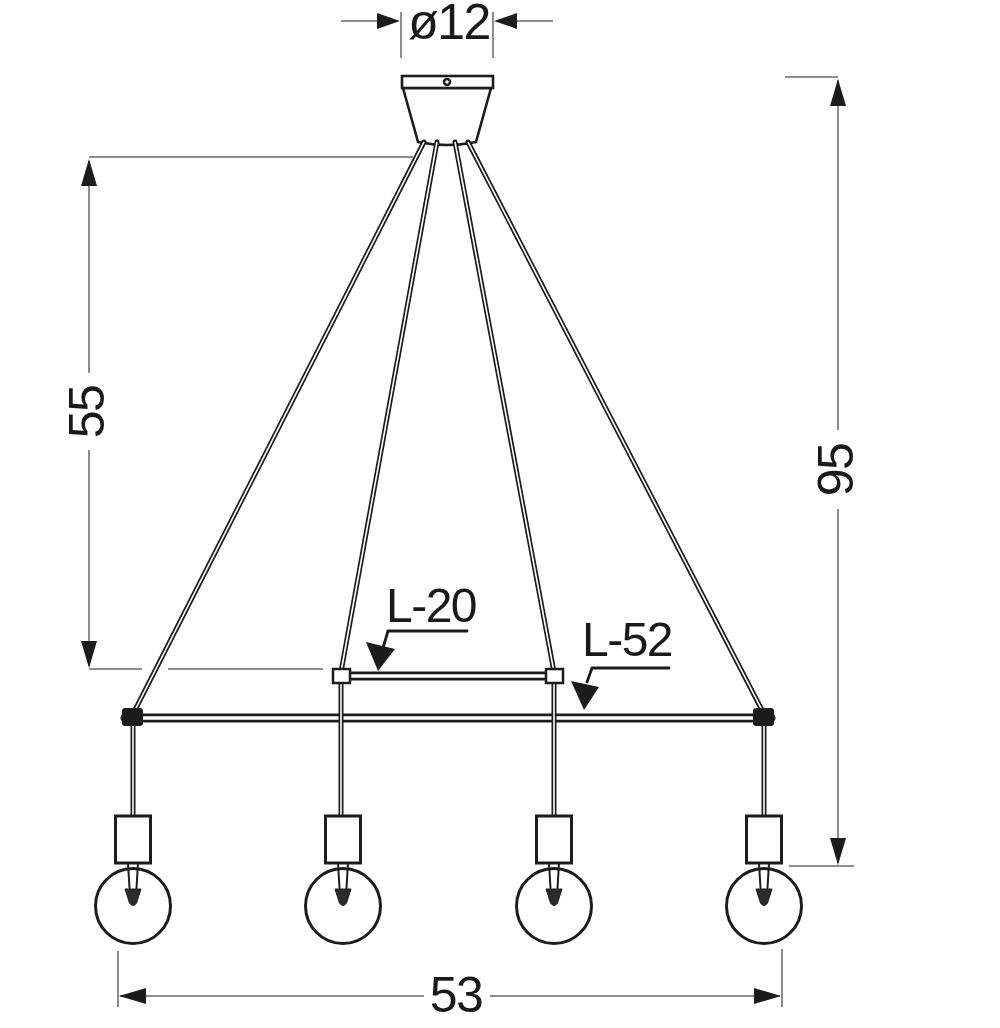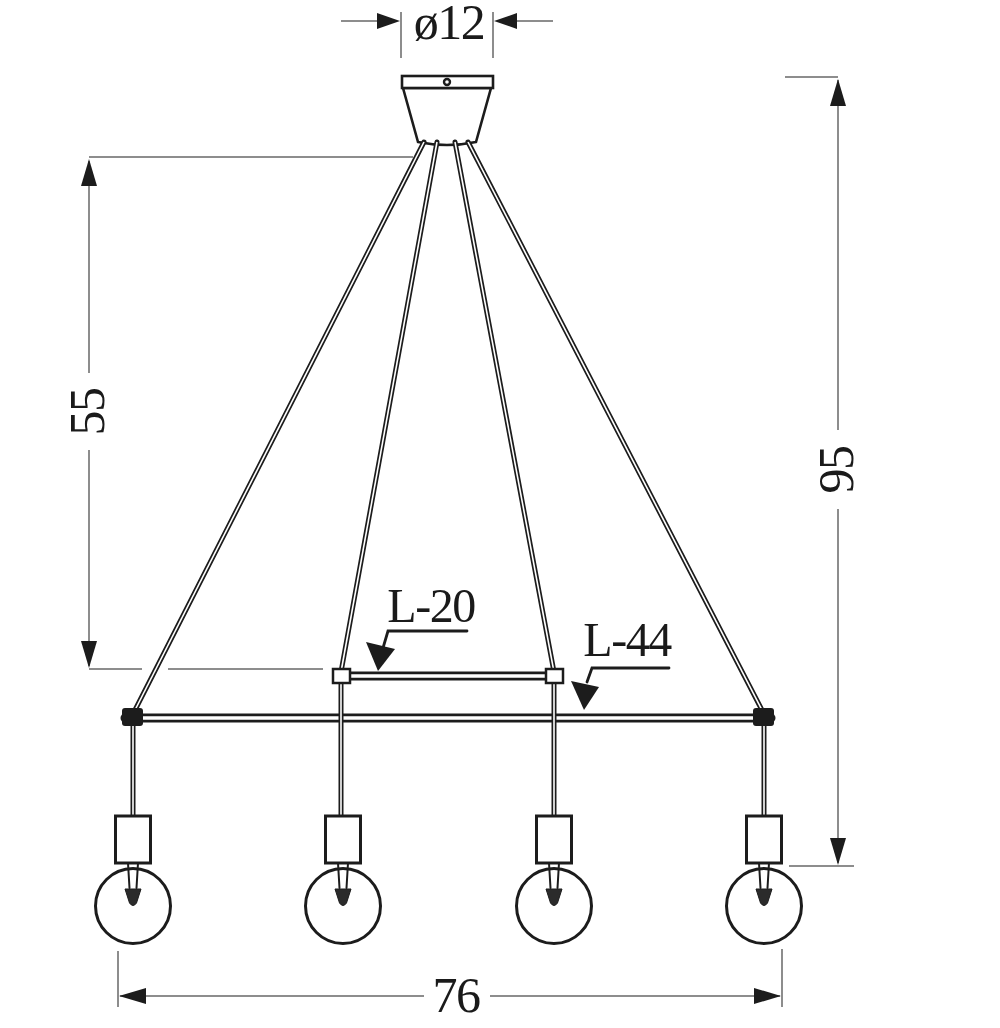--- a/index.html
+++ b/index.html
@@ -1,21 +1,21 @@
 <!DOCTYPE html>
 <html style="--outline: #1c1c1c; --dimension: #8d8d8d; --text: #1a1a1a; --bg: #ffffff;"><head>
 <meta charset="utf-8">
 <style>
   html,body{margin:0;padding:0;background:#fff;}
   .stage{
     position:relative;
     width:1000px;height:1028px;
     background:var(--bg,#fff);
     overflow:hidden;
-    font-family:Liberation Serif, serif;
+    font-family:Liberation Sans, sans-serif;
   }
   .stage svg{position:absolute;left:0;top:0;}
   .lbl{
     position:absolute;
     color:var(--text,#1a1a1a);
     font-size:50px;
     letter-spacing:-1.5px;
     white-space:nowrap;
     transform:translate(-50%,-50%);
     line-height:1;
@@ -151,16 +151,16 @@
 
     <g>
       <path class="ln" stroke-width="2.8" d="M669,668 L592,668 L587,682"></path>
       <polygon class="arrow" points="584,710 571,681 599,687"></polygon>
     </g>
   </svg>
 
   <div class="lbl" style="left:449px;top:22px;">ø12</div>
   <div class="lbl vert" style="left:87px;top:412px;">55</div>
   <div class="lbl vert" style="left:836px;top:470px;">95</div>
-  <div class="lbl" style="left:456px;top:995px;">76</div>
+  <div class="lbl" style="left:456px;top:995px;">53</div>
   <div class="lbl small" style="left:431px;top:606px;">L-20</div>
-  <div class="lbl small" style="left:627px;top:640px;">L-44</div>
+  <div class="lbl small" style="left:627px;top:640px;">L-52</div>
 </div>
 
 </body></html>

